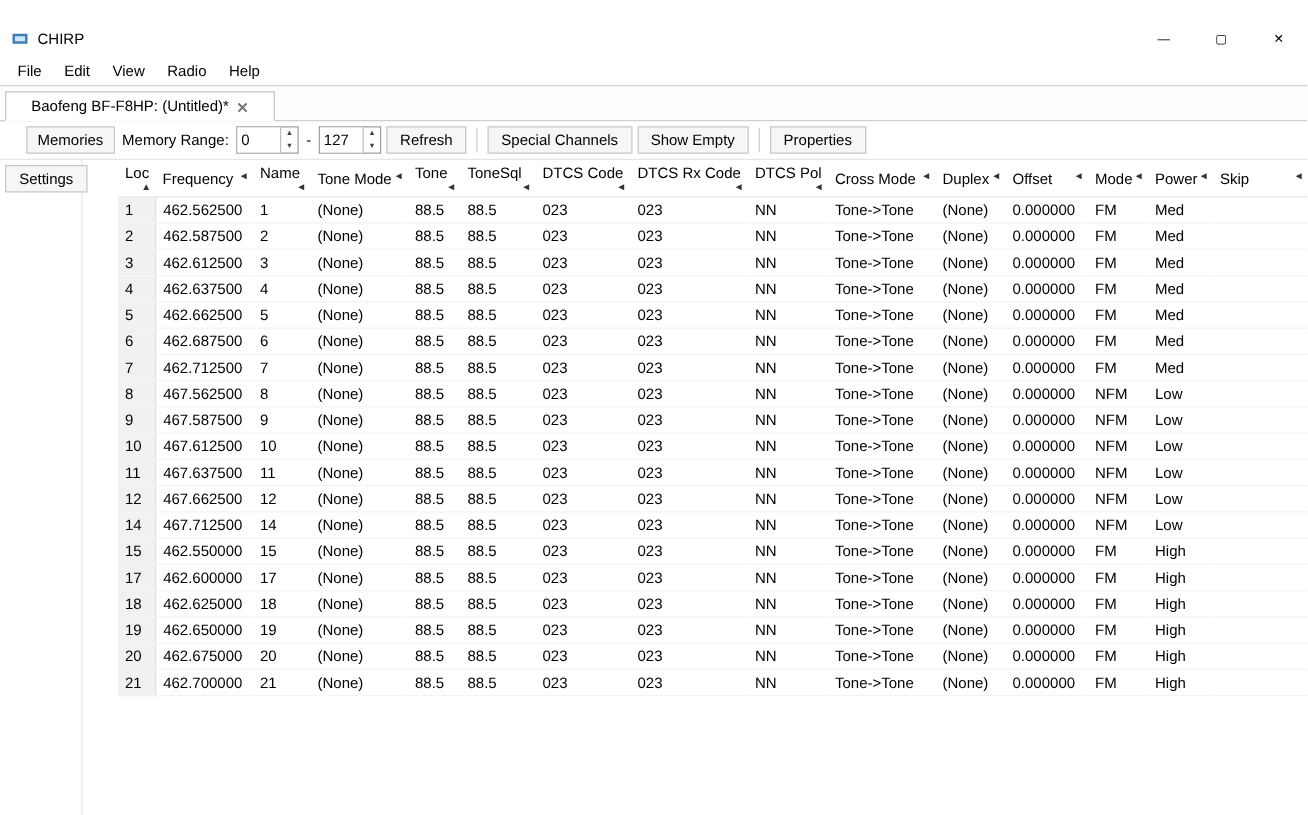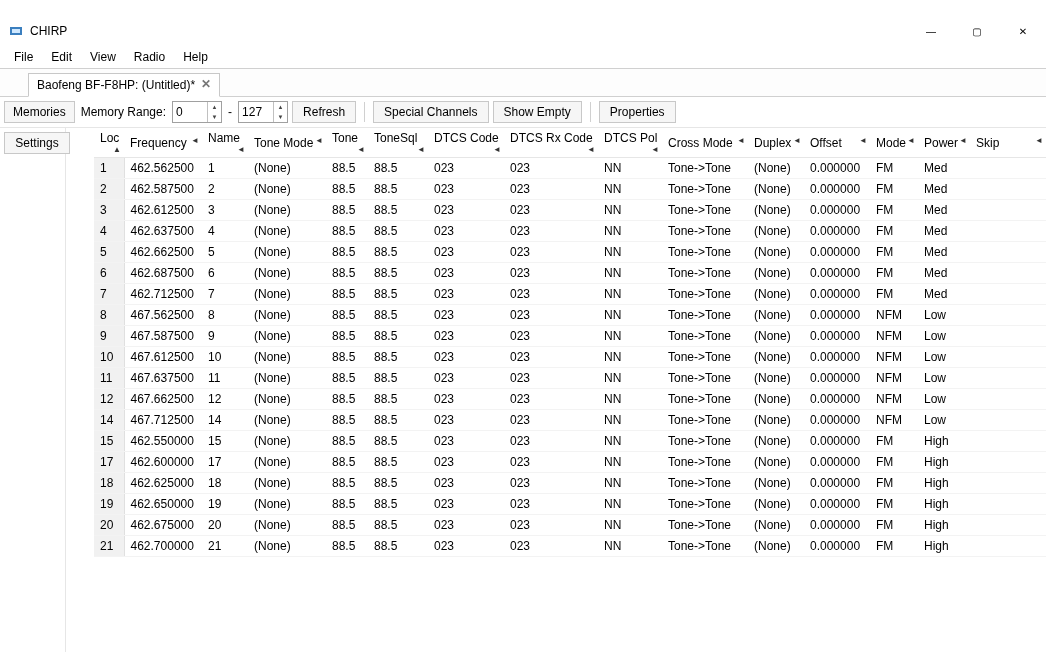--- a/index.html
+++ b/index.html
@@ -52,31 +52,30 @@
     border-top: 1px solid #d0d0d0;
     border-bottom: 1px solid #d0d0d0;
     background: #fdfdfd;
     padding: 4px 4px 0 4px;
     display:flex;
   }
   .tab {
     border: 1px solid #c8c8c8;
     border-bottom: 1px solid #fff;
     background:#fff;
-    padding: 4px 8px;
+    padding: 4px 20px;
     margin-bottom:-1px;
-    display:flex;align-items:flex-start;gap:6px;
+    display:flex;align-items:flex-end;gap:6px;
     font-size:12px;
-    margin-left:24px;
   }
   .tab-close { color:#777;font-weight:bold;font-size:12px;line-height:1; }
   
   .toolbar {
     display:flex; align-items:center;
-    padding: 4px 4px;
+    padding: 4px 21px;
     gap: 4px;
     border-bottom:1px solid #e6e6e6;
   }
   .side-btn {
     border:1px solid #c8c8c8;
     background:#f6f6f6;
     padding:3px 8px;
     min-width:66px;
     text-align:center;
   }

